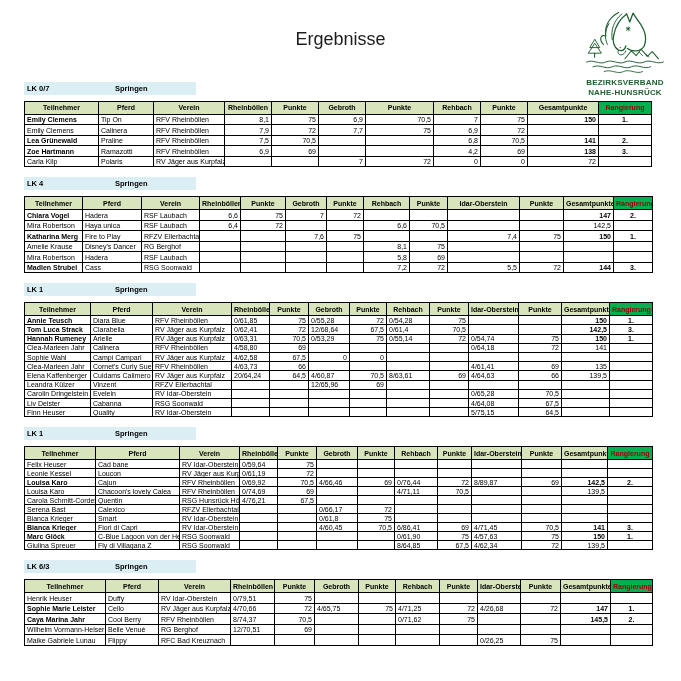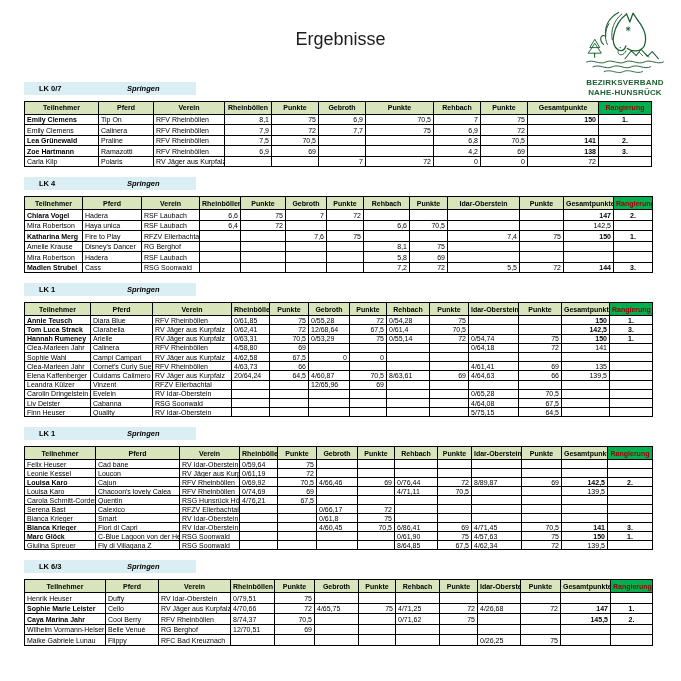--- a/index.html
+++ b/index.html
@@ -10,22 +10,22 @@
   
   .titles{padding-top:28px;text-align:center;font-size:18px;line-height:1.32;color:#1d1d1d;}
   .logo{position:absolute;top:6px;right:2px;width:108px;text-align:center;}
   .logo svg{display:block;margin:0 auto;}
   .logo-text{color:var(--logo-green,#1f6032);font-weight:bold;font-size:8px;line-height:1.3;letter-spacing:.2px;}
   
   main{margin:30px 0 0 24px;}
   .section{margin-bottom:10px;}
   .sec-bar{display:flex;width:172px;background:var(--bar-bg,#daeef3);height:13px;align-items:center;
            font-size:7.5px;font-weight:bold;margin-bottom:6px;}
-  .sec-class{width:88px;padding-left:15px;}
-  .sec-disc{flex:1;font-style:italic;}
+  .sec-class{width:88px;padding-left:3px;}
+  .sec-disc{flex:1;}
   
   table{border-collapse:collapse;table-layout:fixed;width:628px;border:1.5px solid #000;}
   th,td{border:1px solid #000;padding:0 2px;overflow:hidden;white-space:nowrap;line-height:1;}
   thead th{background:var(--header-bg,#d8e4bc);font-weight:bold;text-align:center;height:12px;font-size:7px;}
   thead th.rang{background:var(--rang-bg,#00b050);color:var(--rang-text,#9c0006);}
   td{height:9.5px;font-size:7px;}
   .sec-2 td{height:8.2px;}
   .sec-3 td{height:8px;}
   .al{text-align:left}.ar{text-align:right}.ac{text-align:center}
   .b{font-weight:bold}

